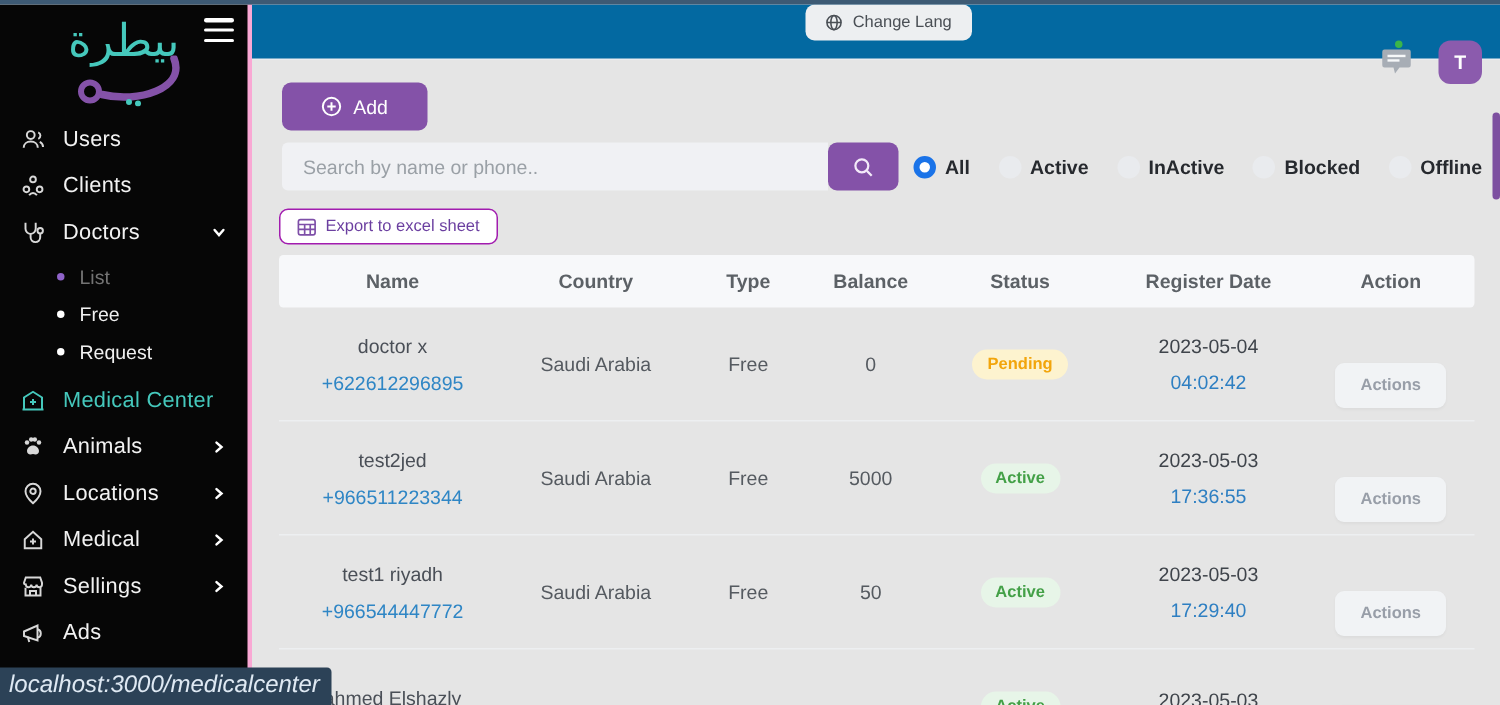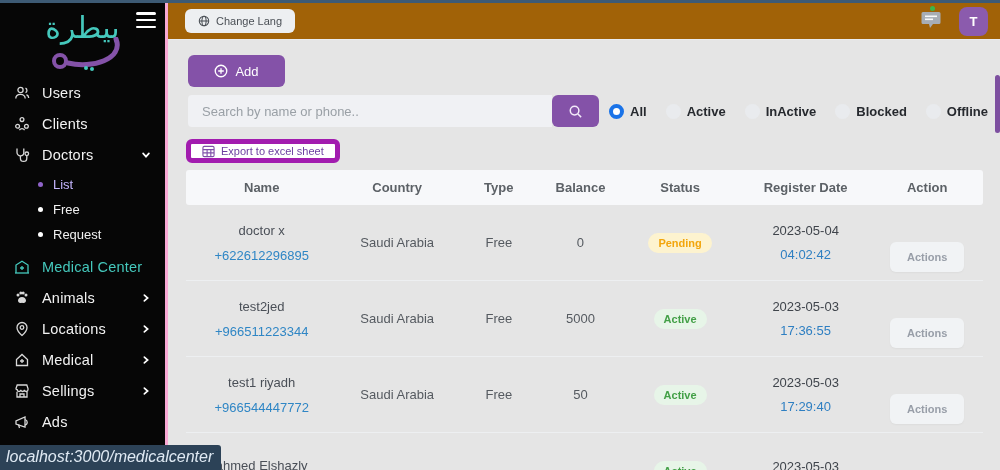--- a/index.html
+++ b/index.html
@@ -23,28 +23,28 @@
                color:#f2f2f2; font-size:14.5px; letter-spacing:.2px; cursor:pointer; }
   .side-item .s-icon { width:17px; height:17px; color:#d8d8d8; flex:0 0 auto; display:flex; align-items:center; }
   .side-item .s-icon svg { width:16px; height:16px; }
   .side-item.accent { color:#45c8bc; }
   .side-item.accent .s-icon { color:#45c8bc; }
   .s-chev { margin-left:auto; color:#fff; display:flex; align-items:center; }
   .s-chev svg { width:10px; height:10px; }
   .side-sub { padding:2px 0 4px 38px; }
   .sub-item { height:25px; display:flex; align-items:center; gap:10px; color:#f0f0f0; font-size:13px; cursor:pointer; }
   .sub-item .dot { width:5px; height:5px; border-radius:50%; background:#fff; }
-  .sub-item.active { color:#c4b5fd; }
+  .sub-item.active { color:#737373; }
   .sub-item.active .dot { background:#8f63c9; }
   .statusbar { position:absolute; left:0; bottom:0; background:#2c4257; color:#dfe9f3;
                font-size:16px; padding:3px 8px 4px 6px; border-radius:0 3px 0 0; z-index:40; white-space:nowrap;font-style:italic; }
 
   
-  .topbar { position:absolute; left:168px; right:0; top:3px; height:37px; background:#a16207;
-            border-bottom:1px solid #e9ecef; display:flex; align-items:center; z-index:10; }
+  .topbar { position:absolute; left:168px; right:0; top:3px; height:37px; background:#0369a1;
+            border-bottom:1px solid #e9ecef; display:flex; align-items:center; z-index:10;flex-direction:column; }
   .change-lang { margin-left:17px; display:flex; align-items:center; gap:6px; background:#edeff1;
                  border:none; border-radius:6px; padding:6px 13px; font-size:11px; color:#4a4f55;
                  font-family:inherit; cursor:pointer; }
   .change-lang svg { width:12px; height:12px; color:#4a4f55; }
   .topbar-right { margin-left:auto; display:flex; align-items:center; gap:16px; padding-right:12px; }
   .chat-wrap { position:relative; width:22px; height:20px; cursor:pointer; }
   .chat-wrap svg { width:20px; height:18px; color:#a7adb5; }
   .notif-dot { position:absolute; top:-5px; left:9px; width:5px; height:5px; border-radius:50%; background:#3bb54a; }
   .avatar { width:29px; height:29px; border-radius:8px; background:#8b5bad; color:#fff; font-size:13px;
             font-weight:bold; display:flex; align-items:center; justify-content:center; cursor:pointer; }
@@ -64,21 +64,21 @@
   .search-btn svg { width:15px; height:15px; color:#f3eaf9; }
   .filters { display:flex; align-items:center; gap:19px; margin-left:10px; }
   .radio-item { display:flex; align-items:center; gap:6px; cursor:pointer; }
   .radio { width:15px; height:15px; border-radius:50%; background:#e9ebee; flex:0 0 auto; }
   .radio.checked { background:#fff; border:4.5px solid #1a73e8; }
   .radio-label { font-size:13px; font-weight:bold; color:#26292e; }
   .scroll-thumb { position:absolute; right:0; top:75px; width:5px; height:58px; background:#7d4fa0;
                   border-radius:3px; z-index:25; cursor:grab; }
 
   .export-btn { position:absolute; left:18px; top:99px; height:24px; background:#fff;
-                border:5px solid #a21caf; border-radius:6px; color:#6b3fa0; font-size:11px;
+                border:1px solid #a21caf; border-radius:6px; color:#6b3fa0; font-size:11px;
                 font-family:inherit; display:flex; align-items:center; gap:6px; padding:0 11px; cursor:pointer; }
   .export-btn svg { width:13px; height:13px; color:#7e4fa8; }
 
   
   .table { position:absolute; left:18px; top:130px; width:797px; }
   .thead { display:flex; height:35px; background:#f7f8fa; border-radius:3px; align-items:center; }
   .th { font-size:13px; color:#5c6166; font-weight:bold; text-align:center; }
   .tr { display:flex; height:76px; align-items:center; border-bottom:1px solid #edeff1; }
   .td { display:flex; align-items:center; justify-content:center; font-size:13px; color:#555a60; text-align:center; }
   .col-0{width:19%} .col-1{width:15%} .col-2{width:10.5%} .col-3{width:10%}

